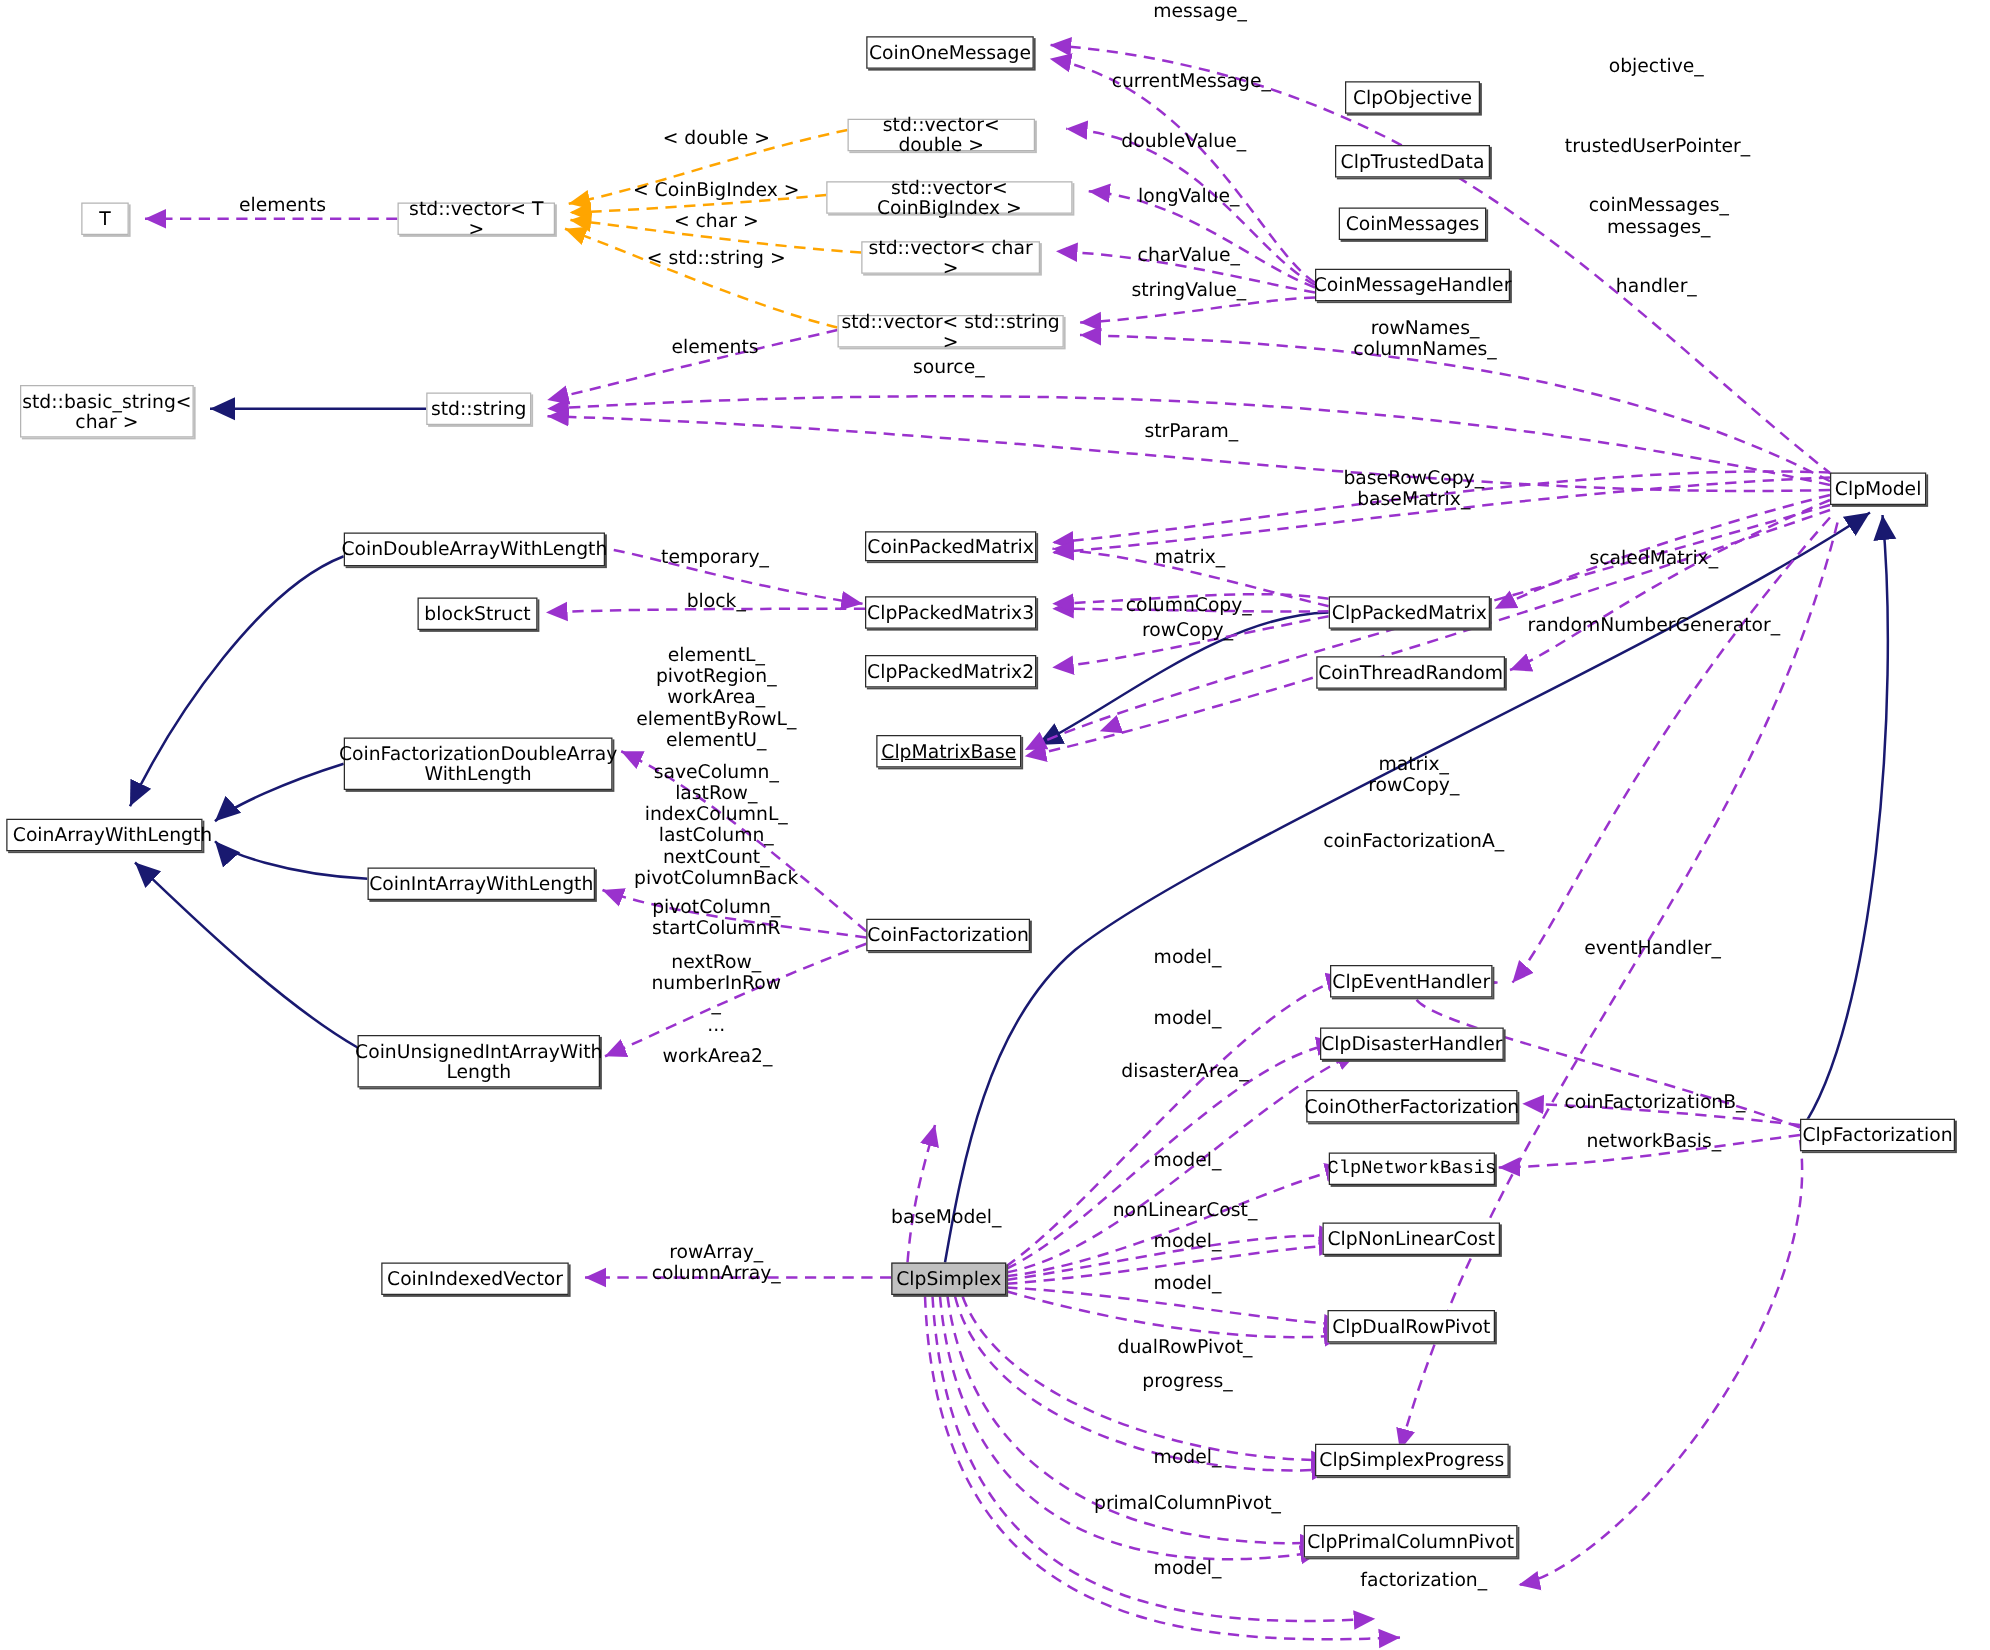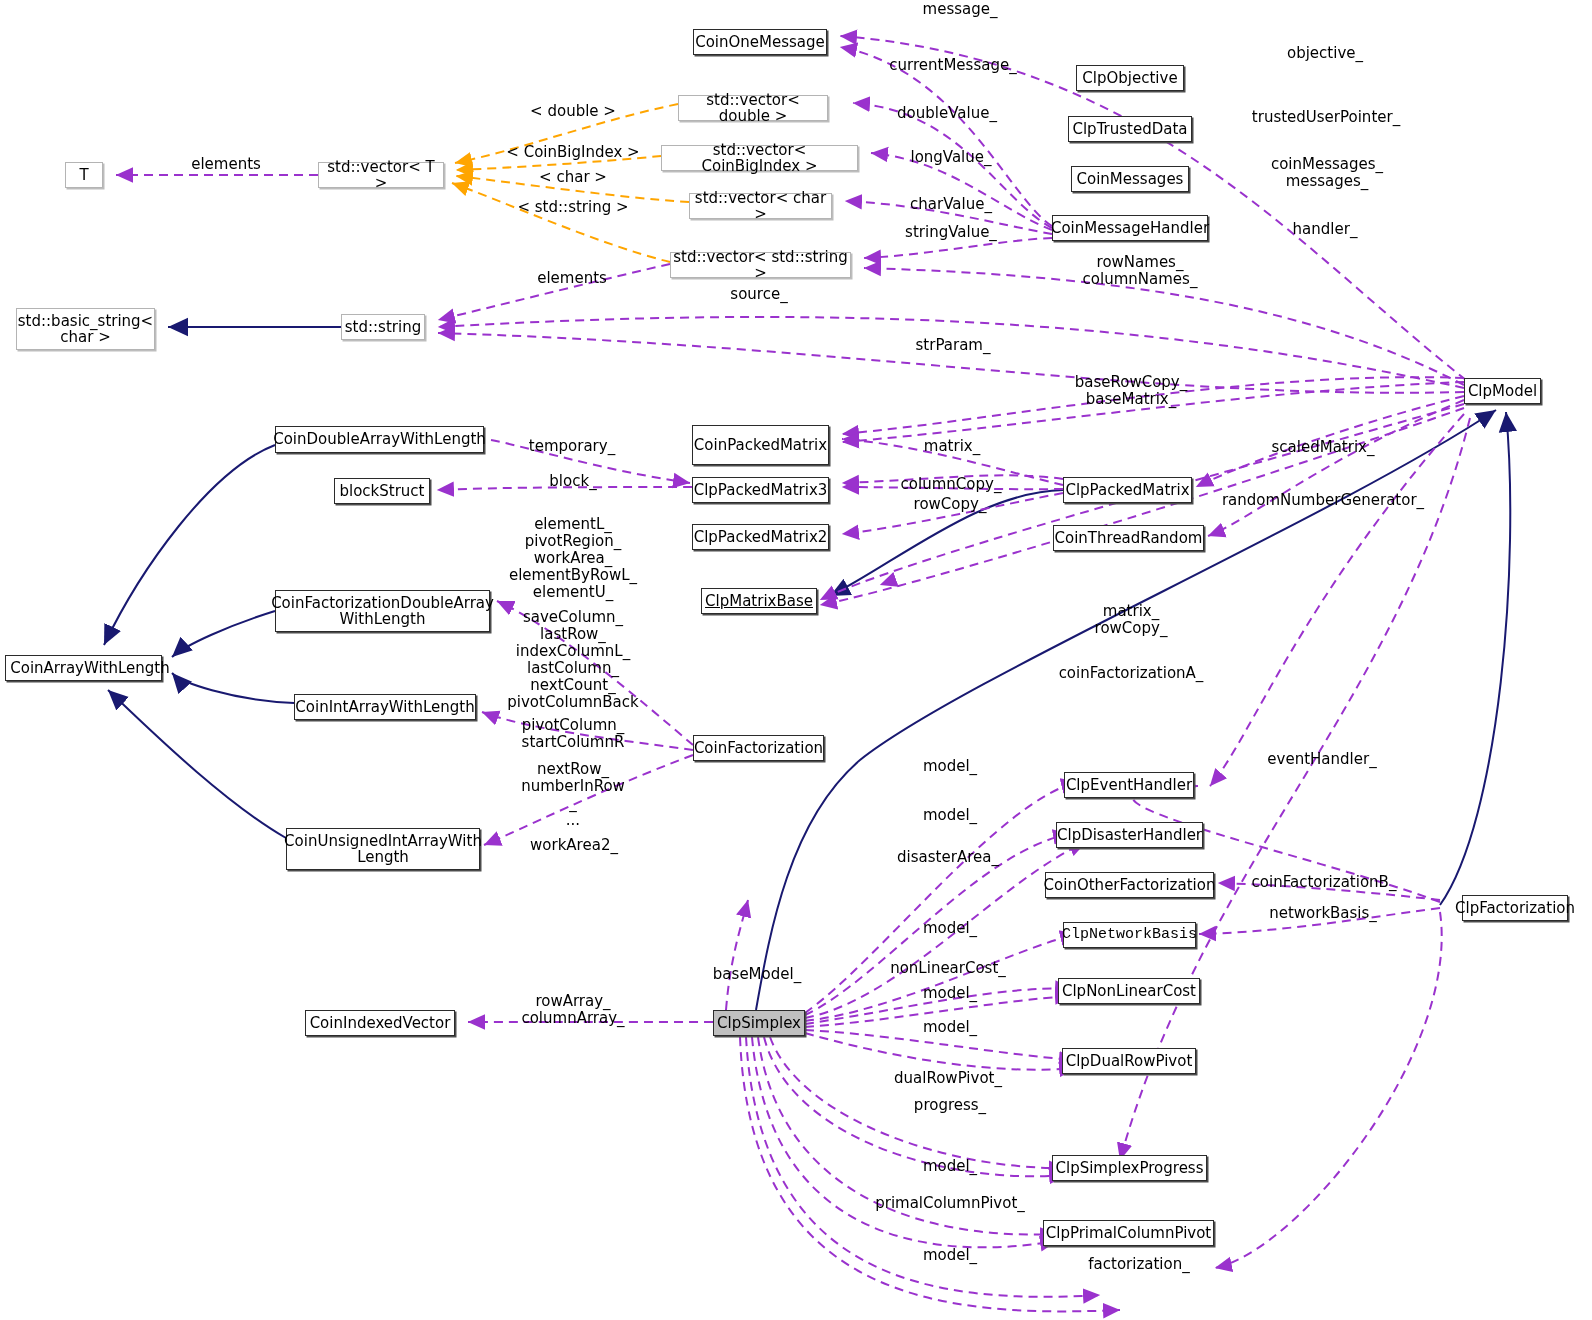--- a/index.html
+++ b/index.html
@@ -148,21 +148,21 @@
       </div>
       <div class="node solid" style="left: 1464px; top: 378px; width: 77px; height: 26px;">
         <span style="white-space: pre-line;">ClpModel</span>
       </div>
       <div class="node solid" style="left: 275px; top: 426px; width: 209px; height: 27px;">
         <span style="white-space: pre-line;">CoinDoubleArrayWithLength</span>
       </div>
       <div class="node solid" style="left: 334px; top: 478px; width: 96px; height: 26px;">
         <span style="white-space: pre-line;">blockStruct</span>
       </div>
-      <div class="node solid" style="left: 692px; top: 425px; width: 137px; height: 40px;">
+      <div class="node solid" style="left: 692px; top: 425px; width: 137px; height: 24px;">
         <span style="white-space: pre-line;">CoinPackedMatrix</span>
       </div>
       <div class="node solid" style="left: 692px; top: 477px; width: 137px; height: 26px;">
         <span style="white-space: pre-line;">ClpPackedMatrix3</span>
       </div>
       <div class="node solid" style="left: 692px; top: 524px; width: 137px; height: 26px;">
         <span style="white-space: pre-line;">ClpPackedMatrix2</span>
       </div>
       <div class="node solid" style="left: 701px; top: 588px; width: 116px; height: 26px;">
         <span style="white-space: pre-line; text-decoration: underline;">ClpMatrixBase</span>
@@ -213,21 +213,21 @@
       </div>
       <div class="node solid" style="left: 1062px; top: 1048px; width: 134px; height: 26px;">
         <span style="white-space: pre-line;">ClpDualRowPivot</span>
       </div>
       <div class="node solid" style="left: 1052px; top: 1155px; width: 155px; height: 26px;">
         <span style="white-space: pre-line;">ClpSimplexProgress</span>
       </div>
       <div class="node solid" style="left: 1043px; top: 1220px; width: 171px; height: 26px;">
         <span style="white-space: pre-line;">ClpPrimalColumnPivot</span>
       </div>
-      <div class="node solid" style="left: 1440px; top: 895px; width: 106px; height: 26px; margin-left: 22px;">
+      <div class="node solid" style="left: 1440px; top: 895px; width: 124px; height: 26px;">
         <span style="white-space: pre-line;">ClpFactorization</span>
       </div>
     </div>
   <div id="labels">
       <div class="elabel" style="left: 960px; top: 9px;">message_</div>
       <div class="elabel" style="left: 953px; top: 65px;">currentMessage_</div>
       <div class="elabel" style="left: 1325px; top: 53px;">objective_</div>
       <div class="elabel" style="left: 947px; top: 113px;">doubleValue_</div>
       <div class="elabel" style="left: 1326px; top: 117px;">trustedUserPointer_</div>
       <div class="elabel" style="left: 226px; top: 164px;">elements</div>

